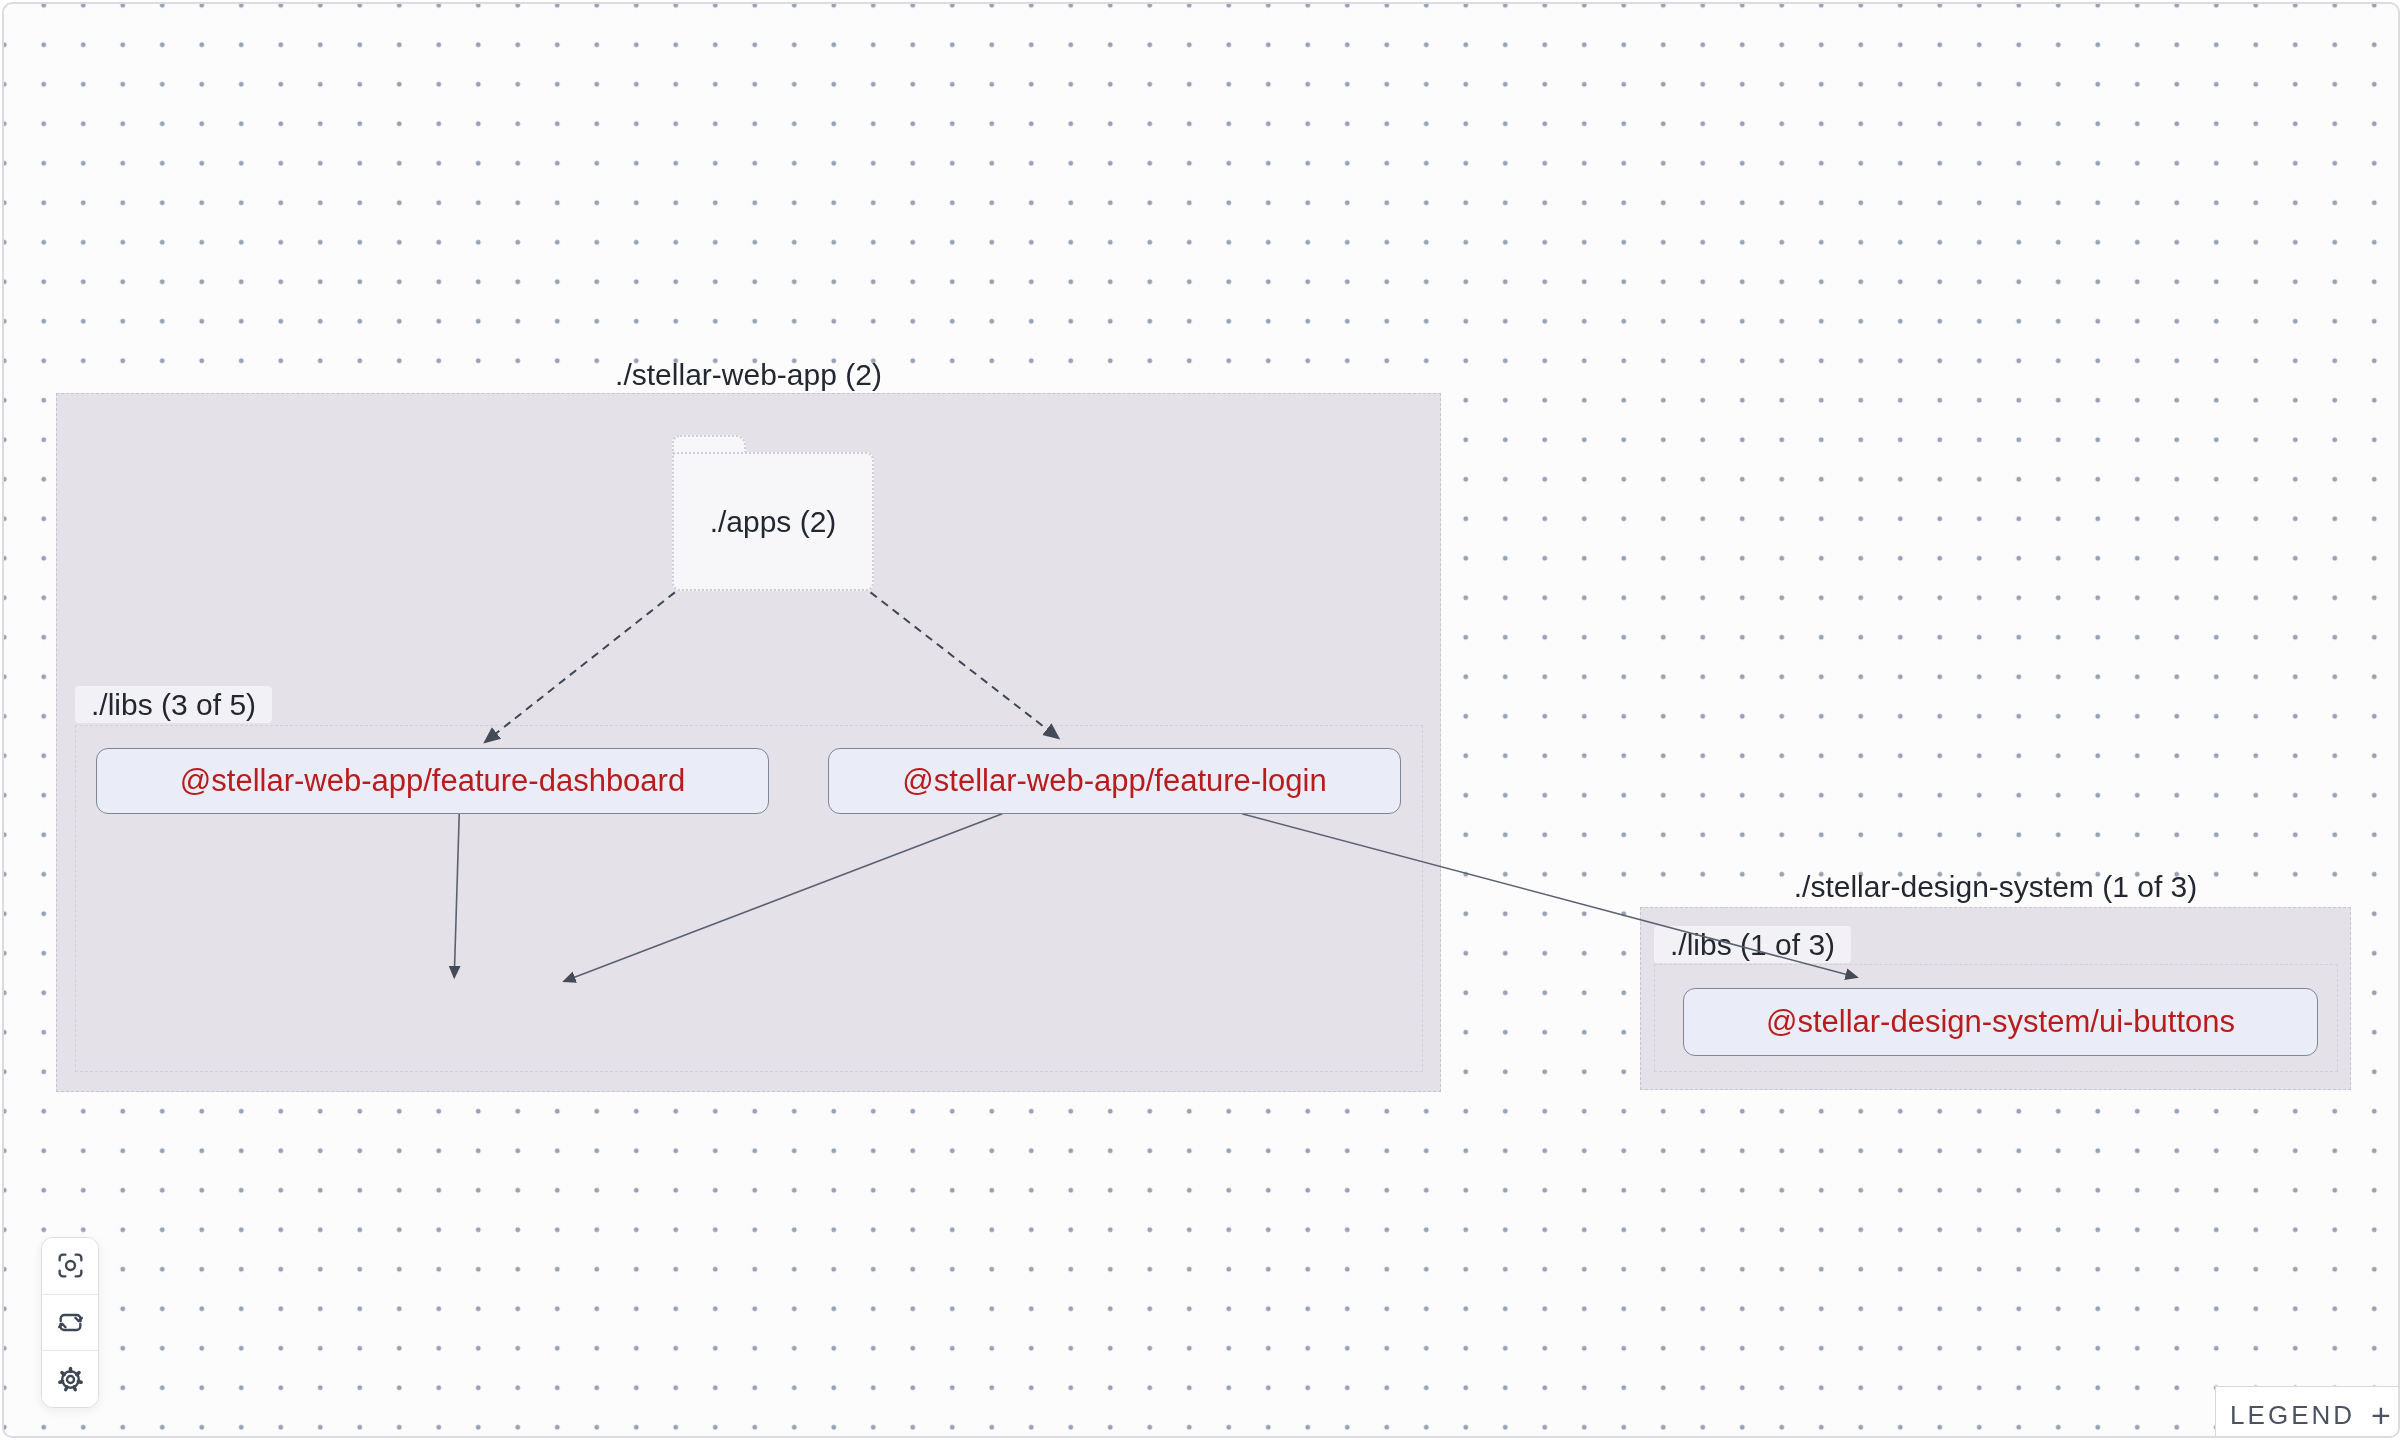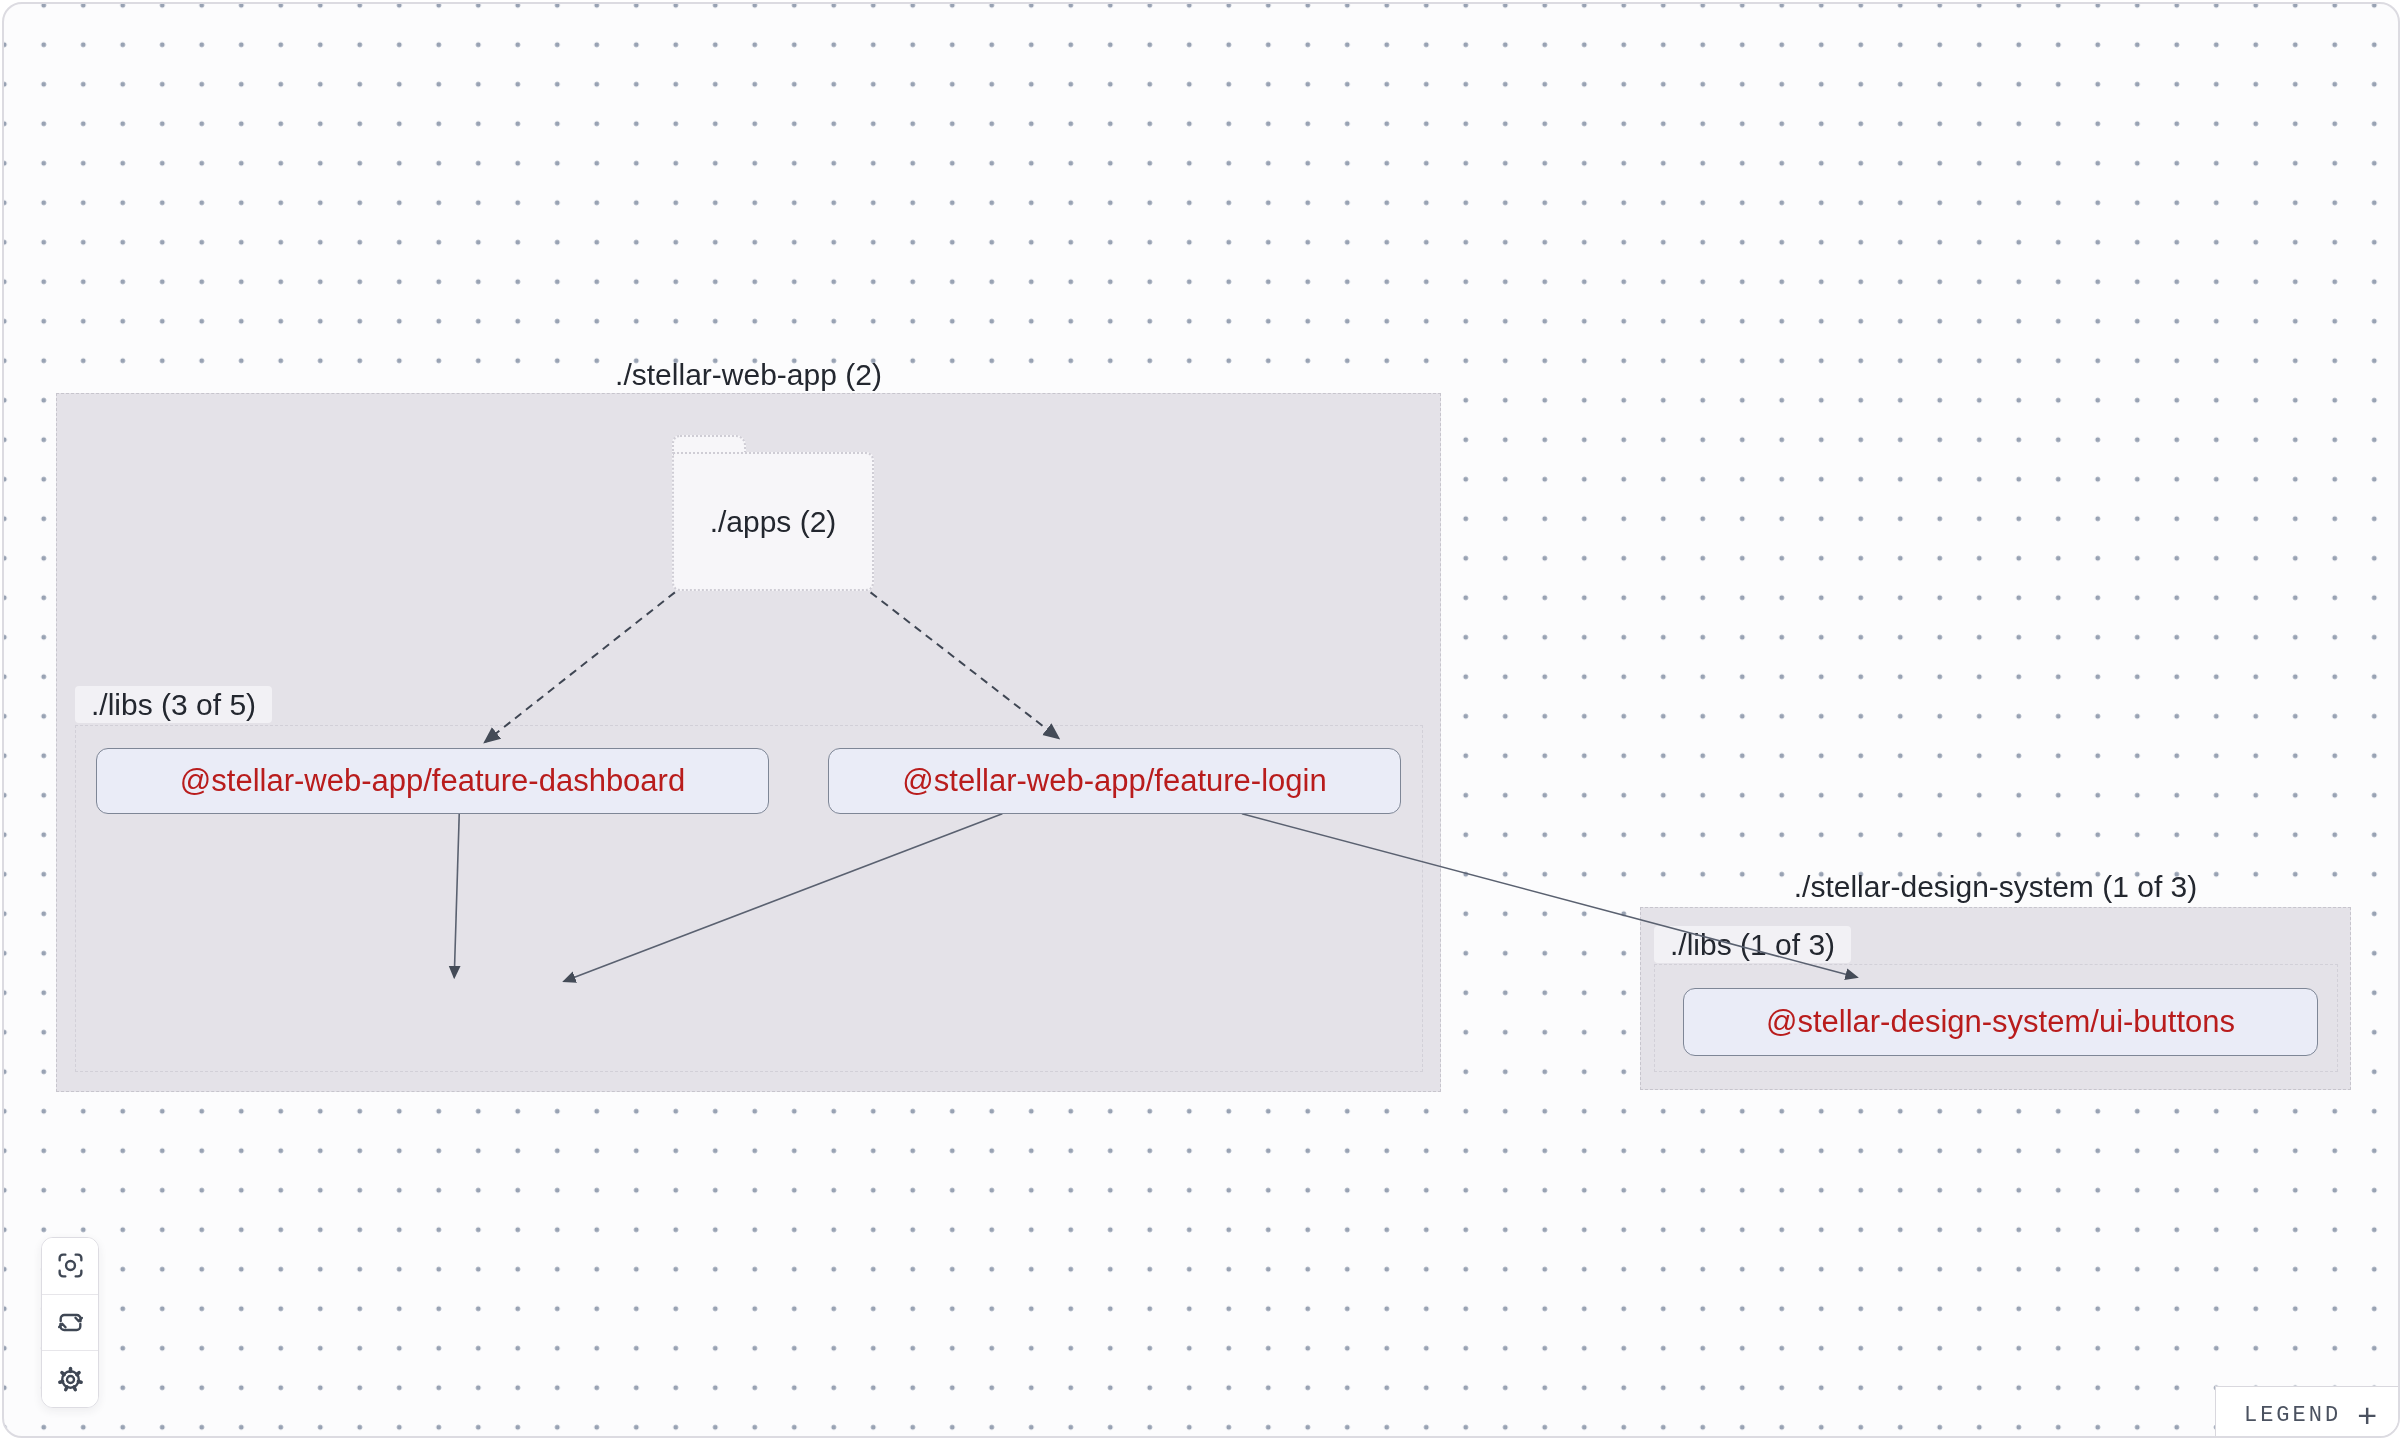--- a/index.html
+++ b/index.html
@@ -6,21 +6,21 @@
   html, body {
     width: 2402px; height: 1440px;
     background: #ffffff;
     font-family: "Liberation Sans", sans-serif;
     overflow: hidden;
     position: relative;
   }
   .canvas {
     position: absolute; inset: 2px;
     border: 2px solid #dcdbe1;
-    border-radius: 20px;
+    border-radius: 10px;
     background-color: #fcfcfd;
     background-image: radial-gradient(#98a2b3 2.2px, rgba(0,0,0,0) 2.7px);
     background-size: 39.5px 39.5px;
     background-position: 20px 21px;
     overflow: hidden;
   }
 
   
   .group {
     position: absolute;
@@ -116,21 +116,21 @@
 
   
   .legend {
     position: absolute; left: 2211px; top: 1382px; width: 191px; height: 58px;
     background: #ffffff;
     border: 1px solid #d9d8de;
     display: flex; align-items: center; justify-content: center;
     gap: 16px; cursor: pointer;
   }
   .legend-text {
-    font-size: 22px; letter-spacing: 3px; color: #4b5260; font-family: Liberation Mono, monospace;
+    font-size: 26px; letter-spacing: 3px; color: #4b5260;
   }
   .legend-plus {
     font-size: 34px; font-weight: 300; color: #4b5260; line-height: 1;
   }
 </style>
 </head>
 <body>
 
 <div class="canvas">
 

